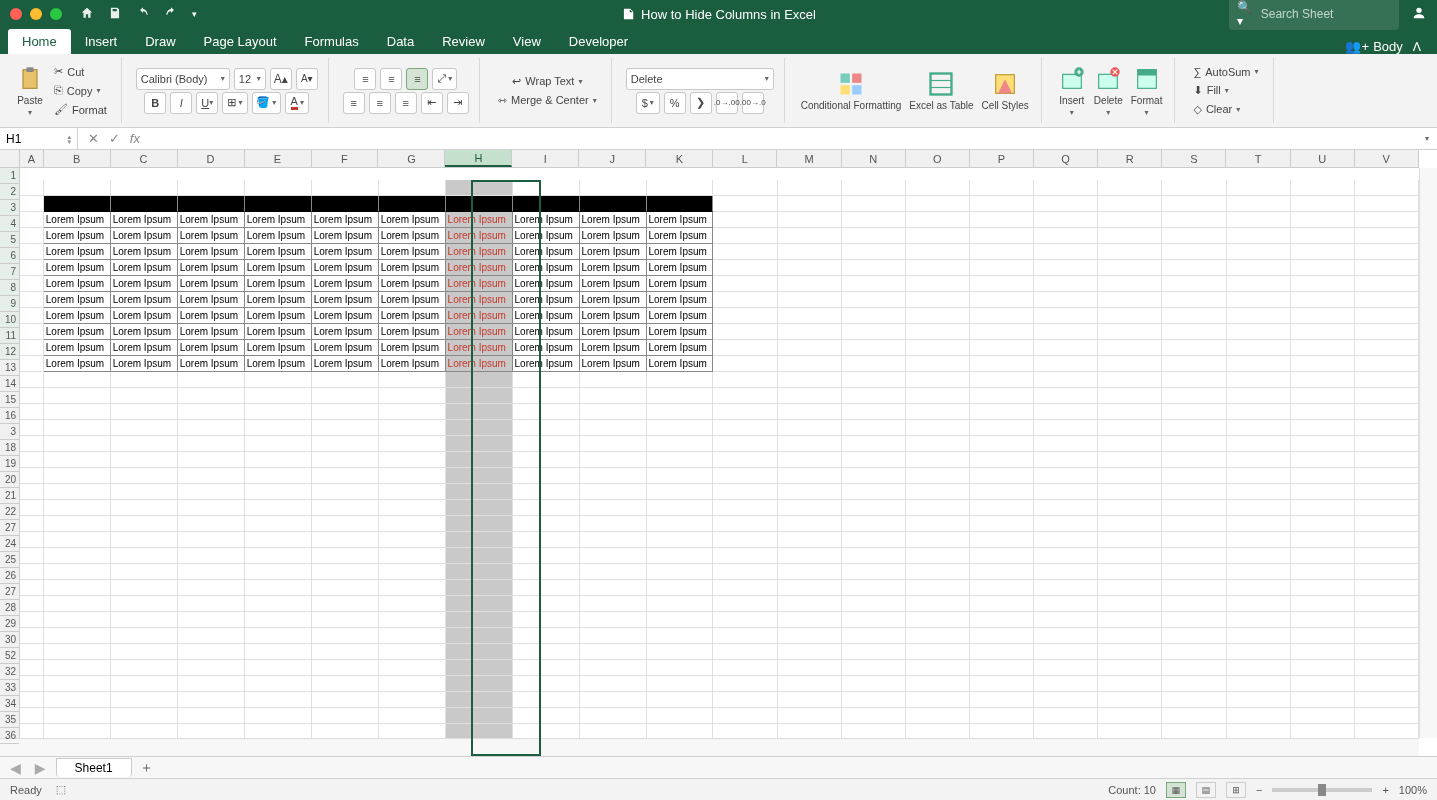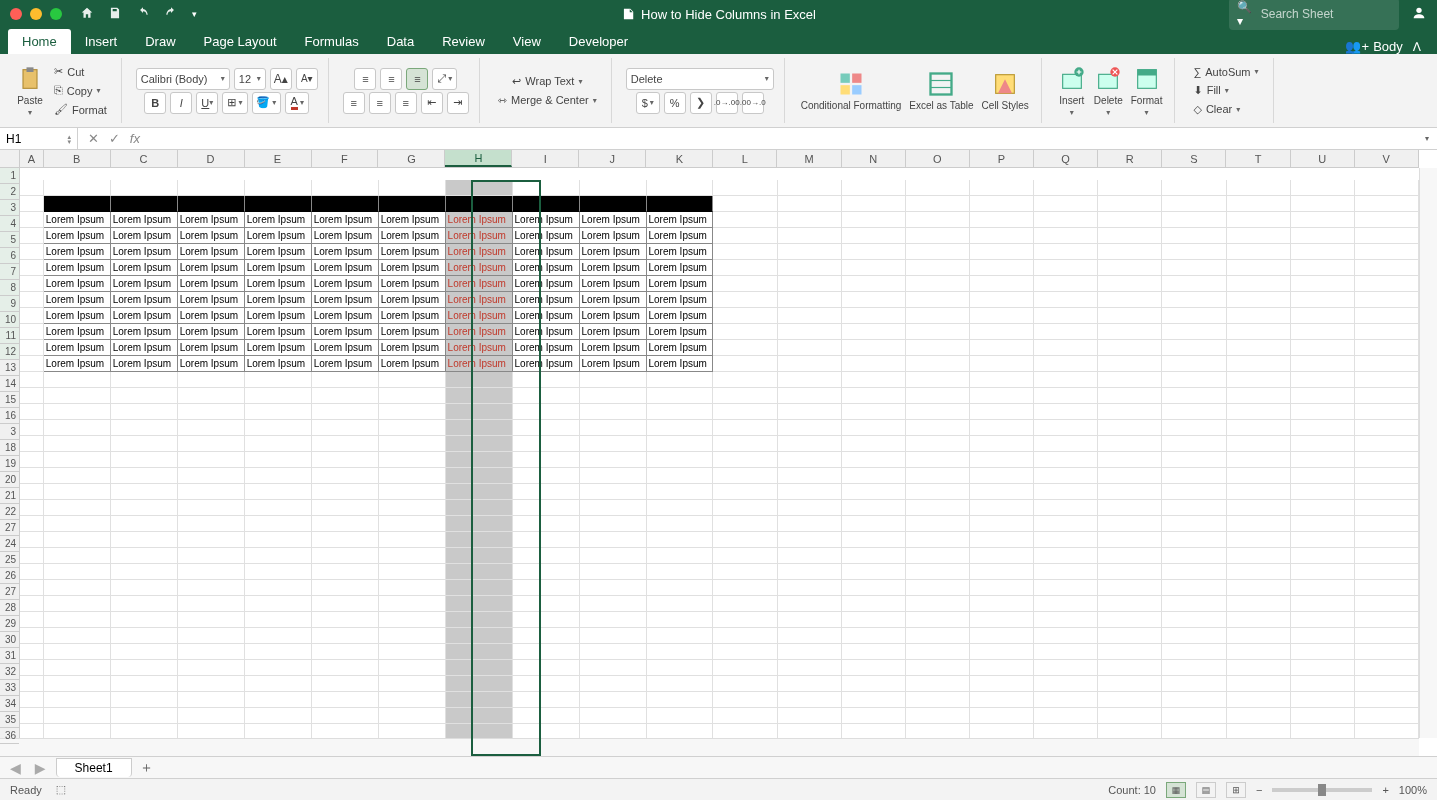--- a/index.html
+++ b/index.html
@@ -437,21 +437,21 @@
       <div class="row-h">21</div>
       <div class="row-h">22</div>
       <div class="row-h">27</div>
       <div class="row-h">24</div>
       <div class="row-h">25</div>
       <div class="row-h">26</div>
       <div class="row-h">27</div>
       <div class="row-h">28</div>
       <div class="row-h">29</div>
       <div class="row-h">30</div>
-      <div class="row-h">31</div>
+      <div class="row-h">52</div>
       <div class="row-h">32</div>
       <div class="row-h">33</div>
       <div class="row-h">34</div>
       <div class="row-h">35</div>
       <div class="row-h">36</div>
     </div>
   <div class="cells" id="cells">
       <div class="row">
         <div class="cell" style="width: 25px;"></div>
         <div class="cell" style="width: 71px;"></div>

